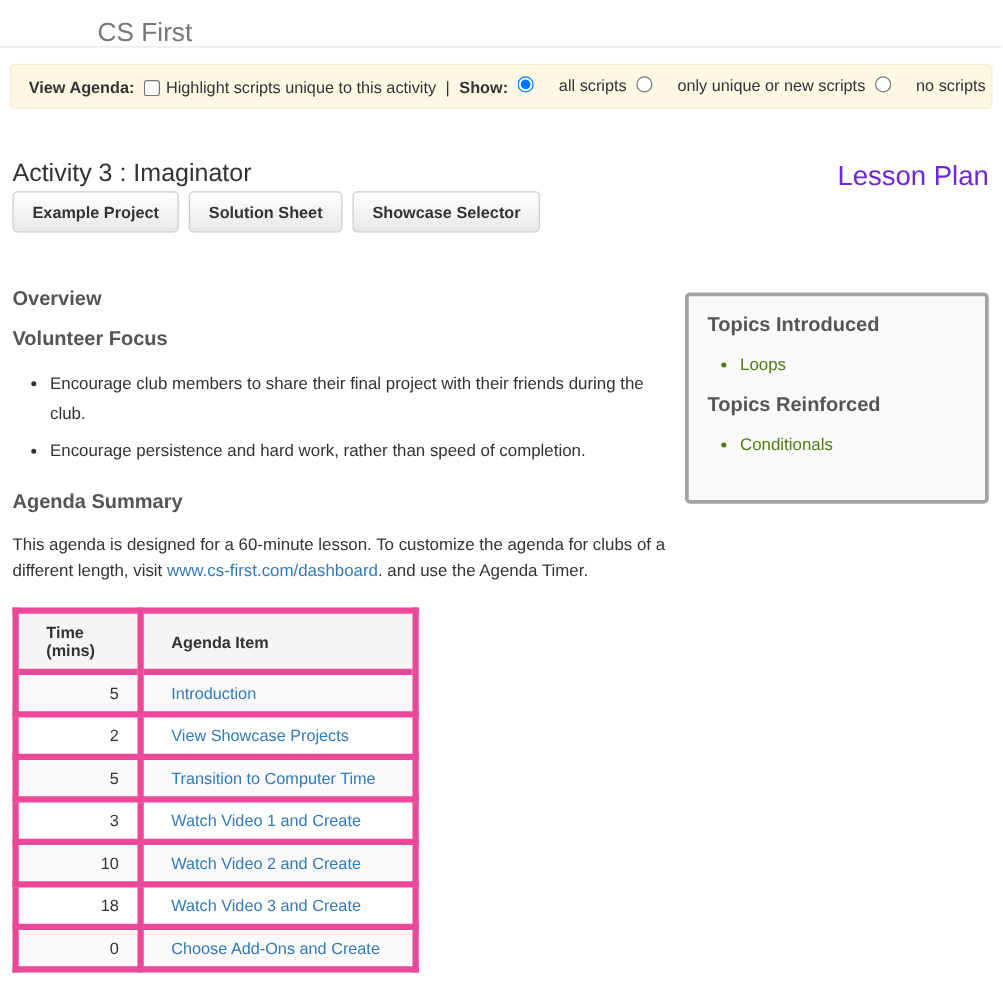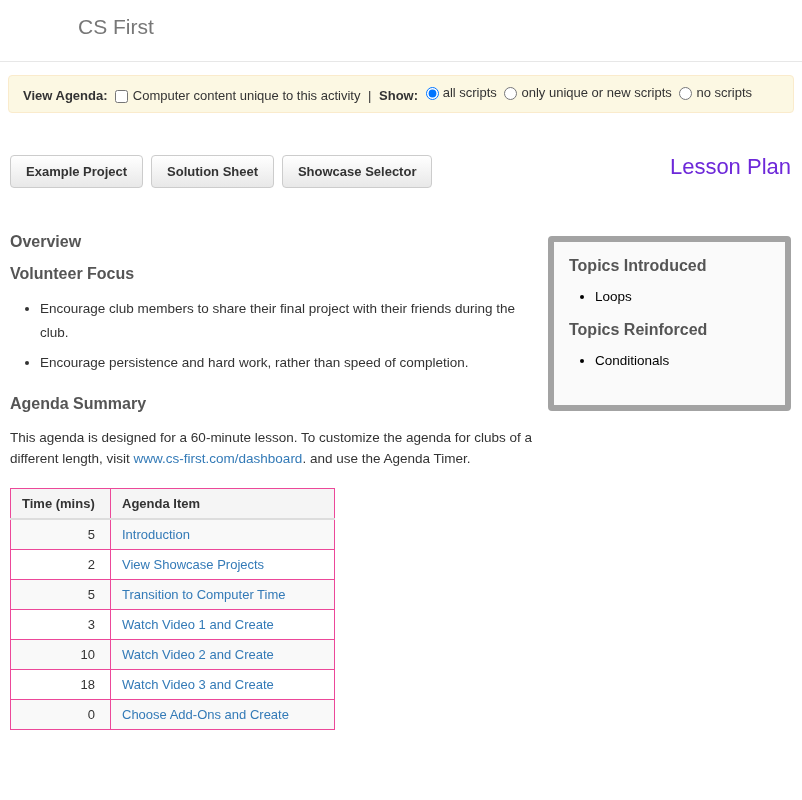--- a/index.html
+++ b/index.html
@@ -5,21 +5,21 @@
   * { box-sizing: border-box; margin: 0; padding: 0; }
   html, body { width: 802px; height: 800px; overflow: hidden; }
   body {
     font-family: "Liberation Sans", "DejaVu Sans", sans-serif;
     background: #ffffff;
     color: #333333;
     font-size: 14px;
   }
   
   .site-header {
-    height: 62px;
+    height: 38px;
     background: #ffffff;
     border-bottom: 1px solid #e7e7e7;
   }
   .brand {
     display: inline-block;
     margin-left: 78px;
     line-height: 53px;
     font-size: 21px;
     color: #777777;
   }
@@ -28,21 +28,21 @@
     margin: 13px 8px 0 8px;
     background: #fcf8e3;
     border: 1px solid #faebcc;
     border-radius: 4px;
     padding: 9px 14px;
     font-size: 13px;
     color: #333333;
     white-space: nowrap;
   }
   .alert-bar b { font-weight: bold; }
-  .alert-bar label { display: inline-flex; align-items: flex-end; gap: 3px; cursor: pointer; }
+  .alert-bar label { display: inline-flex; align-items: flex-start; gap: 19px; cursor: pointer; }
   .alert-bar input { margin: 0 1px 0 4px; vertical-align: middle; }
   .sep { margin: 0 4px; }
   
   .container { padding: 0 11px 0 10px; }
   
   .title-row {
     margin-top: 40px;
     display: flex;
     justify-content: space-between;
     align-items: flex-start;
@@ -102,79 +102,80 @@
   }
   a.text-link { color: #337ab7; text-decoration: none; cursor: pointer; }
   
   table.agenda-table {
     border-collapse: collapse;
     width: 325px;
     margin-top: 2px;
     font-size: 13px;
   }
   .agenda-table th, .agenda-table td {
-    border: 1px solid #ec4899;
-    padding: 7px 11px;
+    border: 5px solid #ec4899;
+    padding: 7px 22px;
     text-align: left;
     line-height: 15px;
   }
   .agenda-table thead th {
     background: #f5f5f5;
     font-weight: bold;
     color: #333333;
     border-bottom: 2px solid #dddddd;
   }
   .agenda-table tbody tr:nth-child(odd) { background: #f9f9f9; }
   .agenda-table tbody tr:nth-child(even) { background: #ffffff; }
   .agenda-table td.time-cell { text-align: right; width: 100px; padding-right: 15px; }
   .agenda-table a { color: #337ab7; text-decoration: none; cursor: pointer; }
   
   .topics-box {
     width: 243px;
     background: #fafafa;
-    border: 6px solid #a3a3a3;
+    border: 3px solid #a3a3a3;
     border-radius: 4px;
     padding: 15px 15px 20px 15px;
     margin-top: 3px;
   }
   .topics-box h2 { margin-bottom: 12px; }
   .topics-box ul { padding-left: 26px; margin-bottom: 14px; }
-  .topics-box li { font-size: 13.5px; line-height: 20px; color: #000000; }
+  .topics-box li { font-size: 13.5px; line-height: 20px; color: #4d7c0f; }
 </style>
 </head>
 <body>
 
 <header class="site-header">
   <span class="brand">CS First</span>
 </header>
 
 <div class="alert-bar">
   <b>View Agenda:</b>
   <input type="checkbox" style="">
-  <span>Computer content unique to this activity</span>
+  <span>Highlight scripts unique to this activity</span>
   <span class="sep">|</span>
   <b>Show:</b>
   <label>
       <input type="radio" name="show" checked="" style="">
       <span>all scripts</span>
     </label>
   <label>
       <input type="radio" name="show" style="">
       <span>only unique or new scripts</span>
     </label>
   <label>
       <input type="radio" name="show" style="">
       <span>no scripts</span>
     </label>
 </div>
 
 <div class="container">
 
   <div class="title-row">
     <div>
+      <h1 class="activity-title">Activity 3 : Imaginator</h1>
       <div class="btn-row">
         <button class="btn">Example Project</button>
         <button class="btn">Solution Sheet</button>
         <button class="btn">Showcase Selector</button>
       </div>
     </div>
     <div class="plan-meta">
       <div class="plan-type">Lesson Plan</div>
     </div>
   </div>

